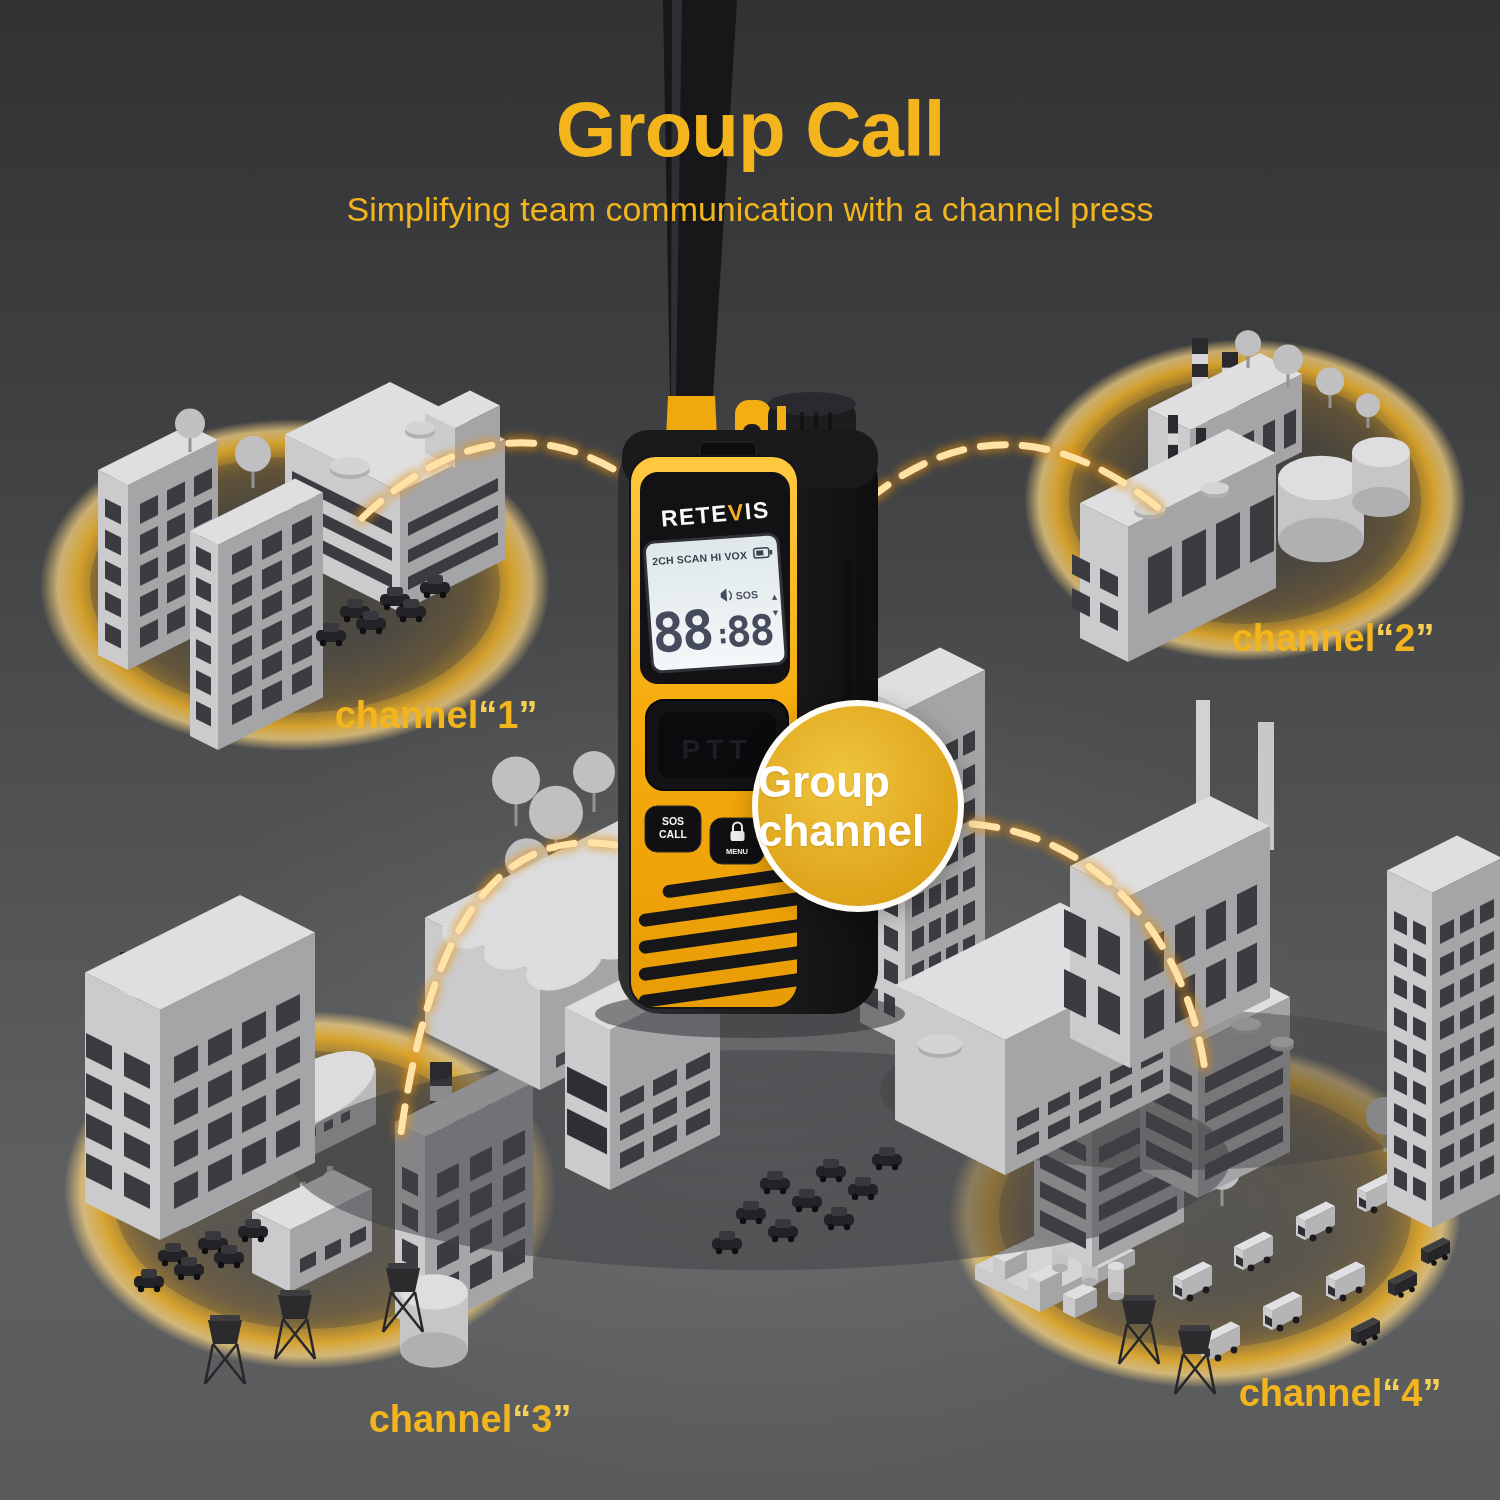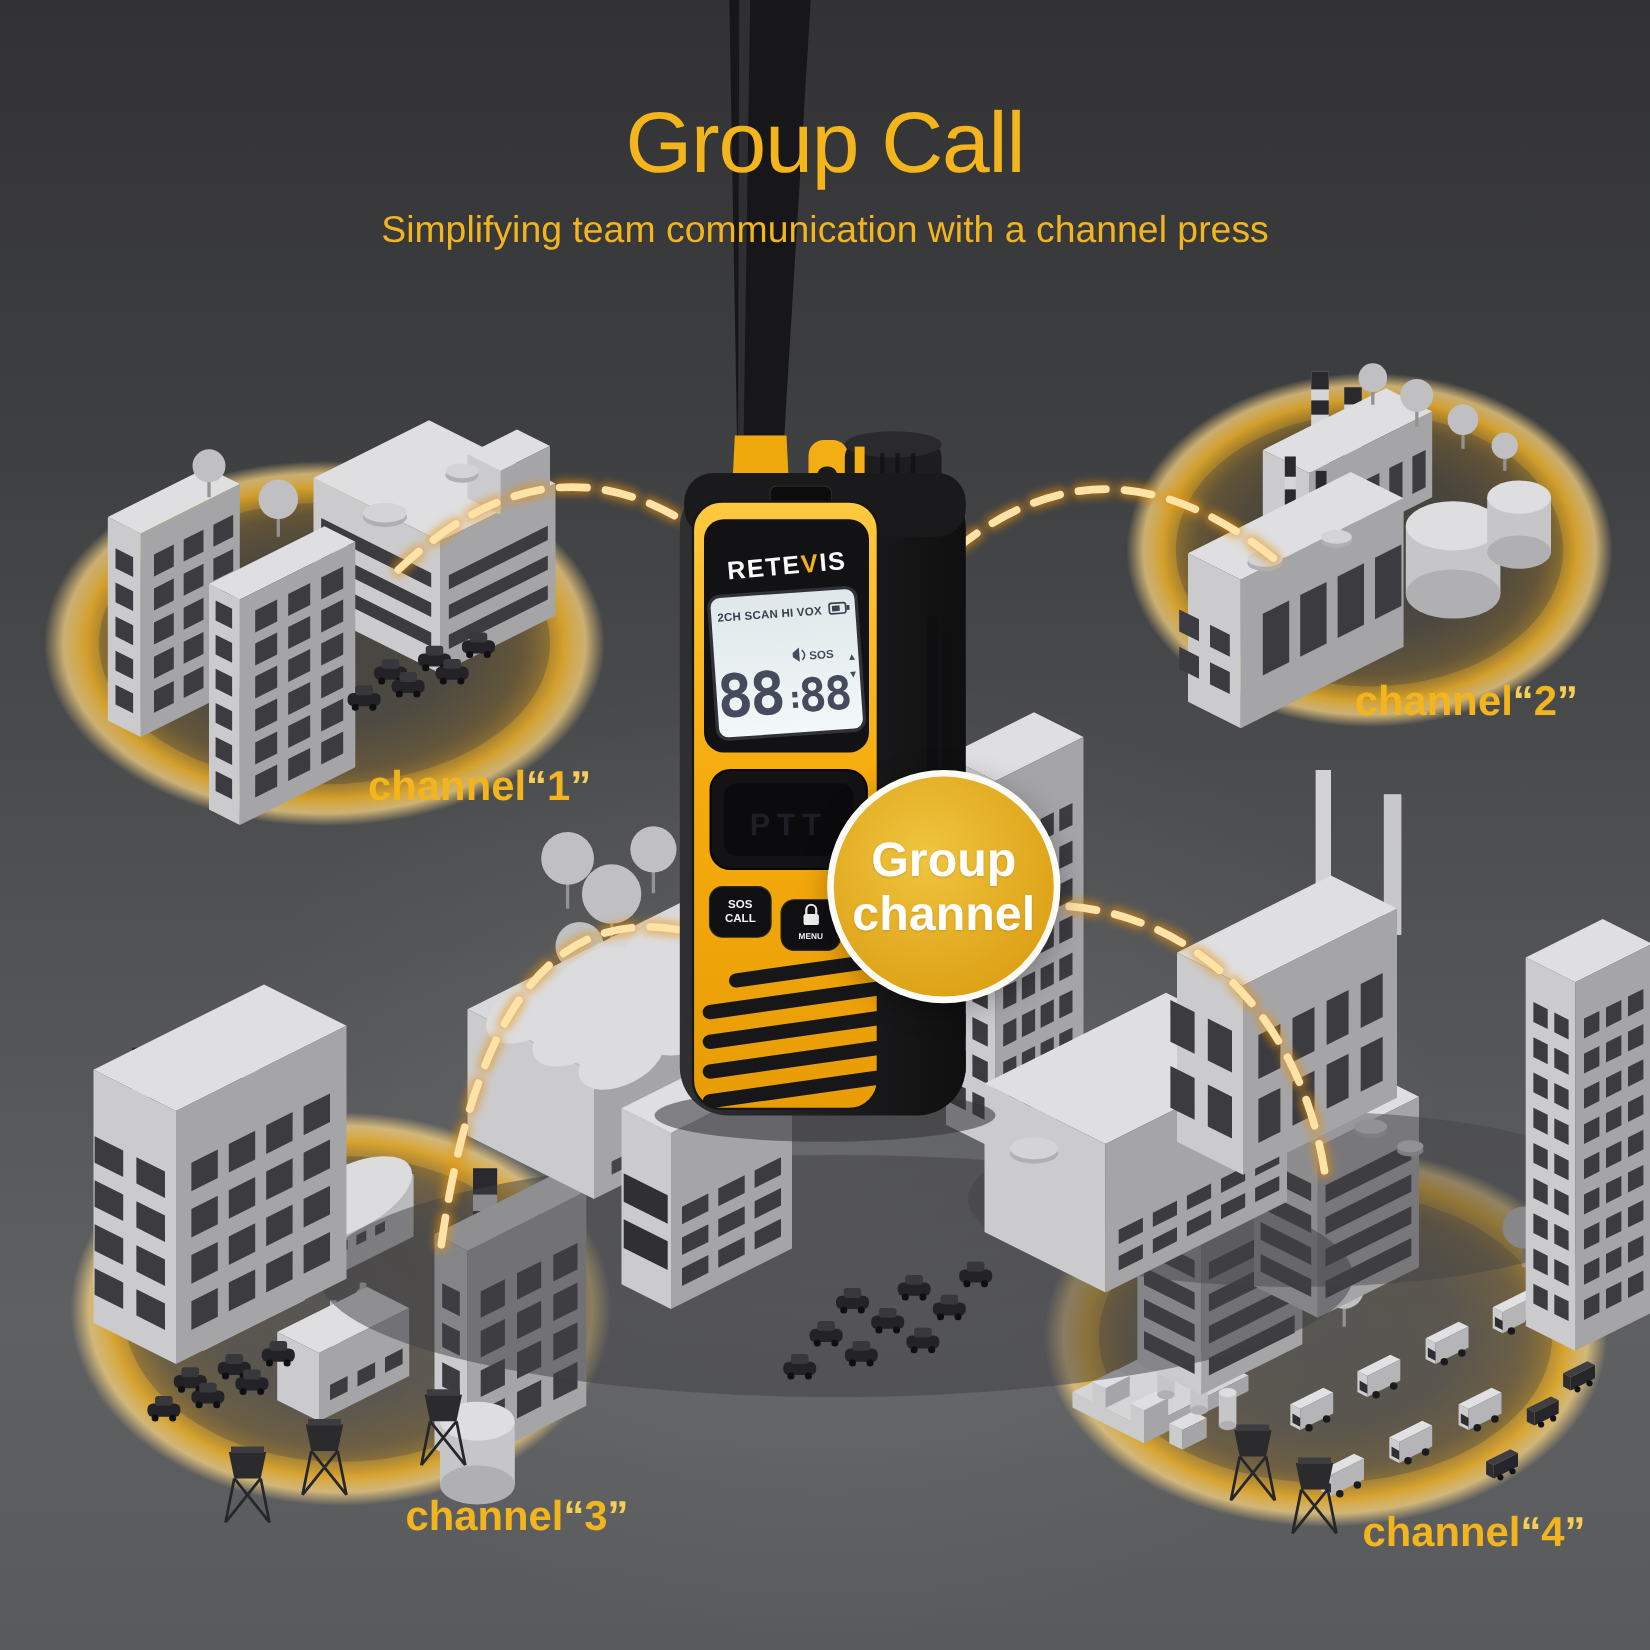--- a/index.html
+++ b/index.html
@@ -4,30 +4,30 @@
 <style>
   html,body{margin:0;padding:0;background:#2e2e30;}
   .stage{position:relative;width:1500px;height:1500px;overflow:hidden;
     background:linear-gradient(180deg,#323234 0%,#3e3f41 26%,#505153 55%,#5f6062 80%,#595a5c 100%);
     font-family:"Liberation Sans",sans-serif;}
   .centerlight{position:absolute;inset:0;
     background:radial-gradient(ellipse 820px 640px at 50% 70%,rgba(255,255,255,0.09),rgba(255,255,255,0) 70%);}
   svg.scene{position:absolute;left:0;top:0;}
   svg text{font-family:"Liberation Sans",sans-serif;}
   .title{position:absolute;top:84px;left:0;width:100%;text-align:center;
-    font-size:78px;font-weight:400;letter-spacing:-1px;color:#F4B51C;}
+    font-size:78px;font-weight:700;letter-spacing:-1px;color:#F4B51C;}
   .subtitle{position:absolute;top:190px;left:0;width:100%;text-align:center;
     font-size:34px;font-weight:500;color:#F2B51D;}
   .chlabel{position:absolute;transform:translateX(-50%);white-space:nowrap;
     font-size:38px;font-weight:600;color:#F2B51D;}
   .chlabel .q{color:#F5CE55;font-weight:700;}
   .badge{position:absolute;left:752px;top:700px;width:212px;height:212px;border-radius:50%;
     background:radial-gradient(circle at 42% 36%,#EFC53F,#DFA51B 68%,#D3980F);
     border:6px solid rgba(255,255,255,0.96);box-sizing:border-box;
-    display:flex;flex-direction:column;align-items:center;justify-content:center;
+    display:flex;flex-direction:column;align-items:flex-start;justify-content:center;
     color:#fff;font-size:44px;font-weight:700;line-height:1.12;
     box-shadow:0 6px 26px rgba(0,0,0,0.28);text-shadow:0 1px 2px rgba(120,80,0,0.25);}
   .digits{font-family:"DejaVu Sans Mono",monospace;}
 </style>
 </head>
 <body>
 
 <div class="stage">
 <div class="centerlight"></div>
 
@@ -801,16 +801,16 @@
 <div class="title">Group Call</div>
 <div class="subtitle">Simplifying team communication with a channel press</div>
 
 <div class="badge">
   <div>Group</div>
   <div>channel</div>
 </div>
 
 <div class="chlabel" style="left:436px;top:694px"><span>channel</span><span class="q">“</span><span>1</span><span class="q">”</span></div>
 <div class="chlabel" style="left:1333px;top:617px"><span>channel</span><span class="q">“</span><span>2</span><span class="q">”</span></div>
-<div class="chlabel" style="left:470px;top:1358px"><span>channel</span><span class="q">“</span><span>3</span><span class="q">”</span></div>
+<div class="chlabel" style="left:470px;top:1398px"><span>channel</span><span class="q">“</span><span>3</span><span class="q">”</span></div>
 <div class="chlabel" style="left:1340px;top:1372px"><span>channel</span><span class="q">“</span><span>4</span><span class="q">”</span></div>
 
 </div>
 
 </body></html>

